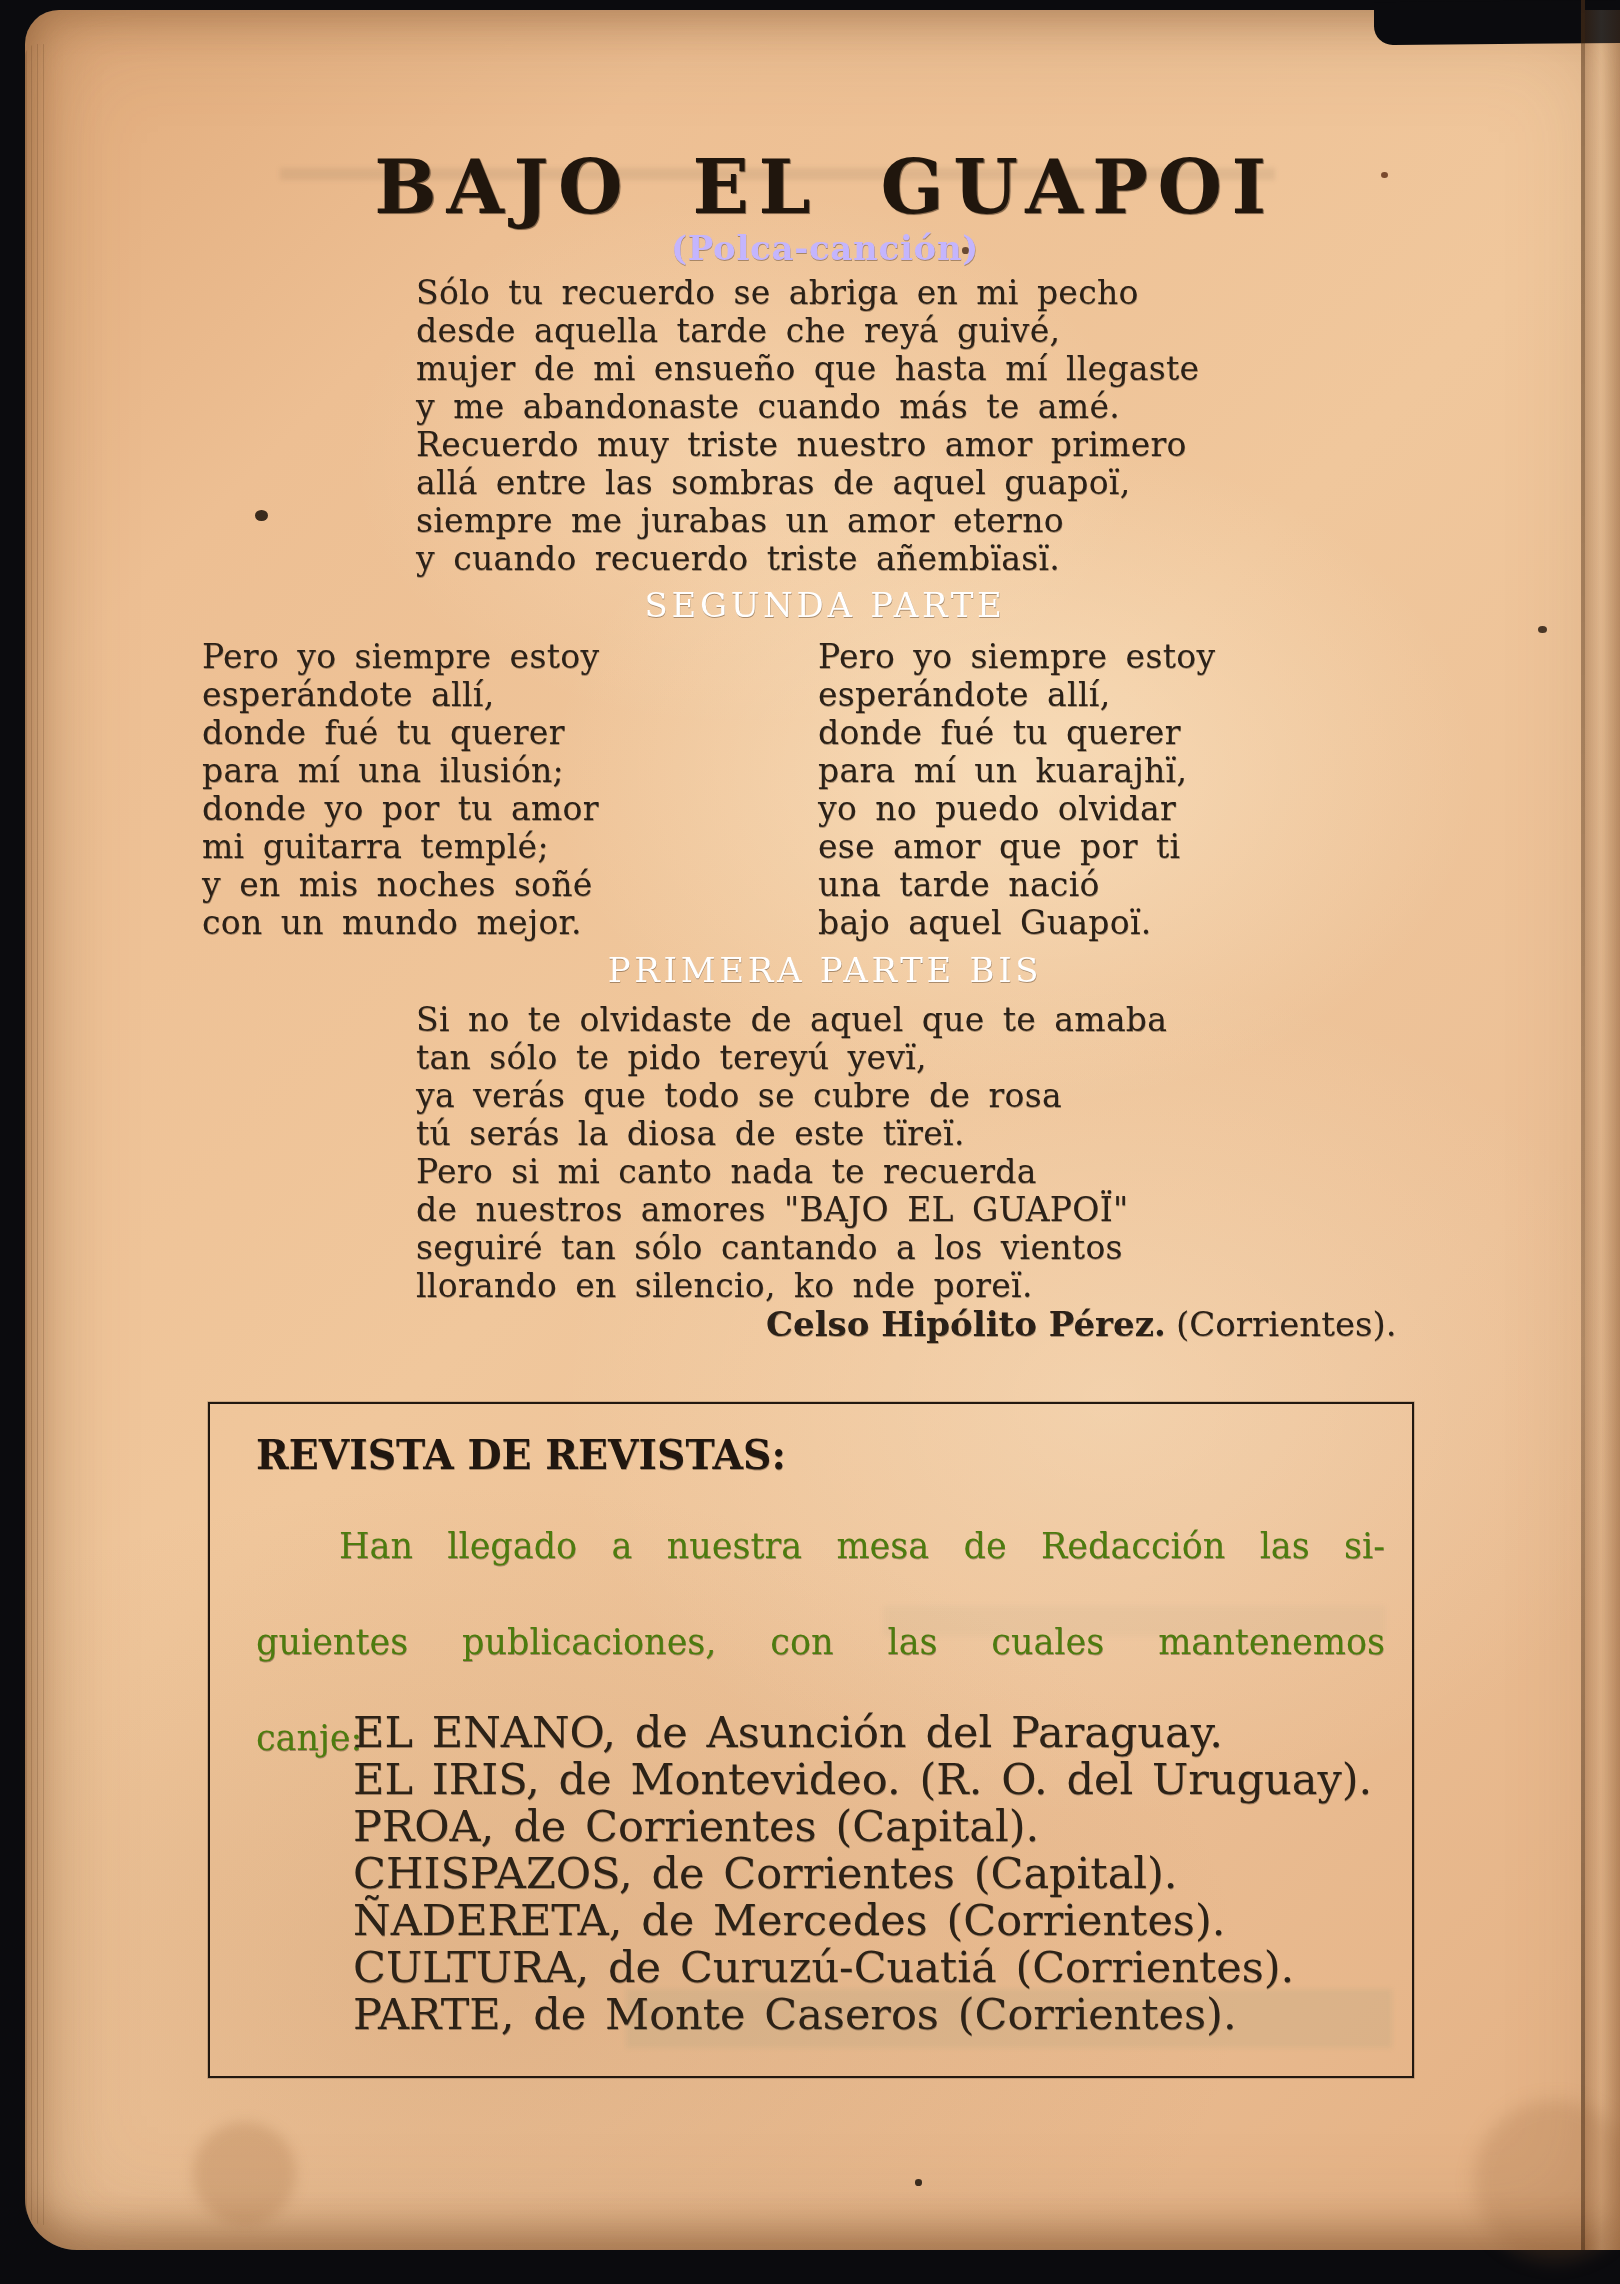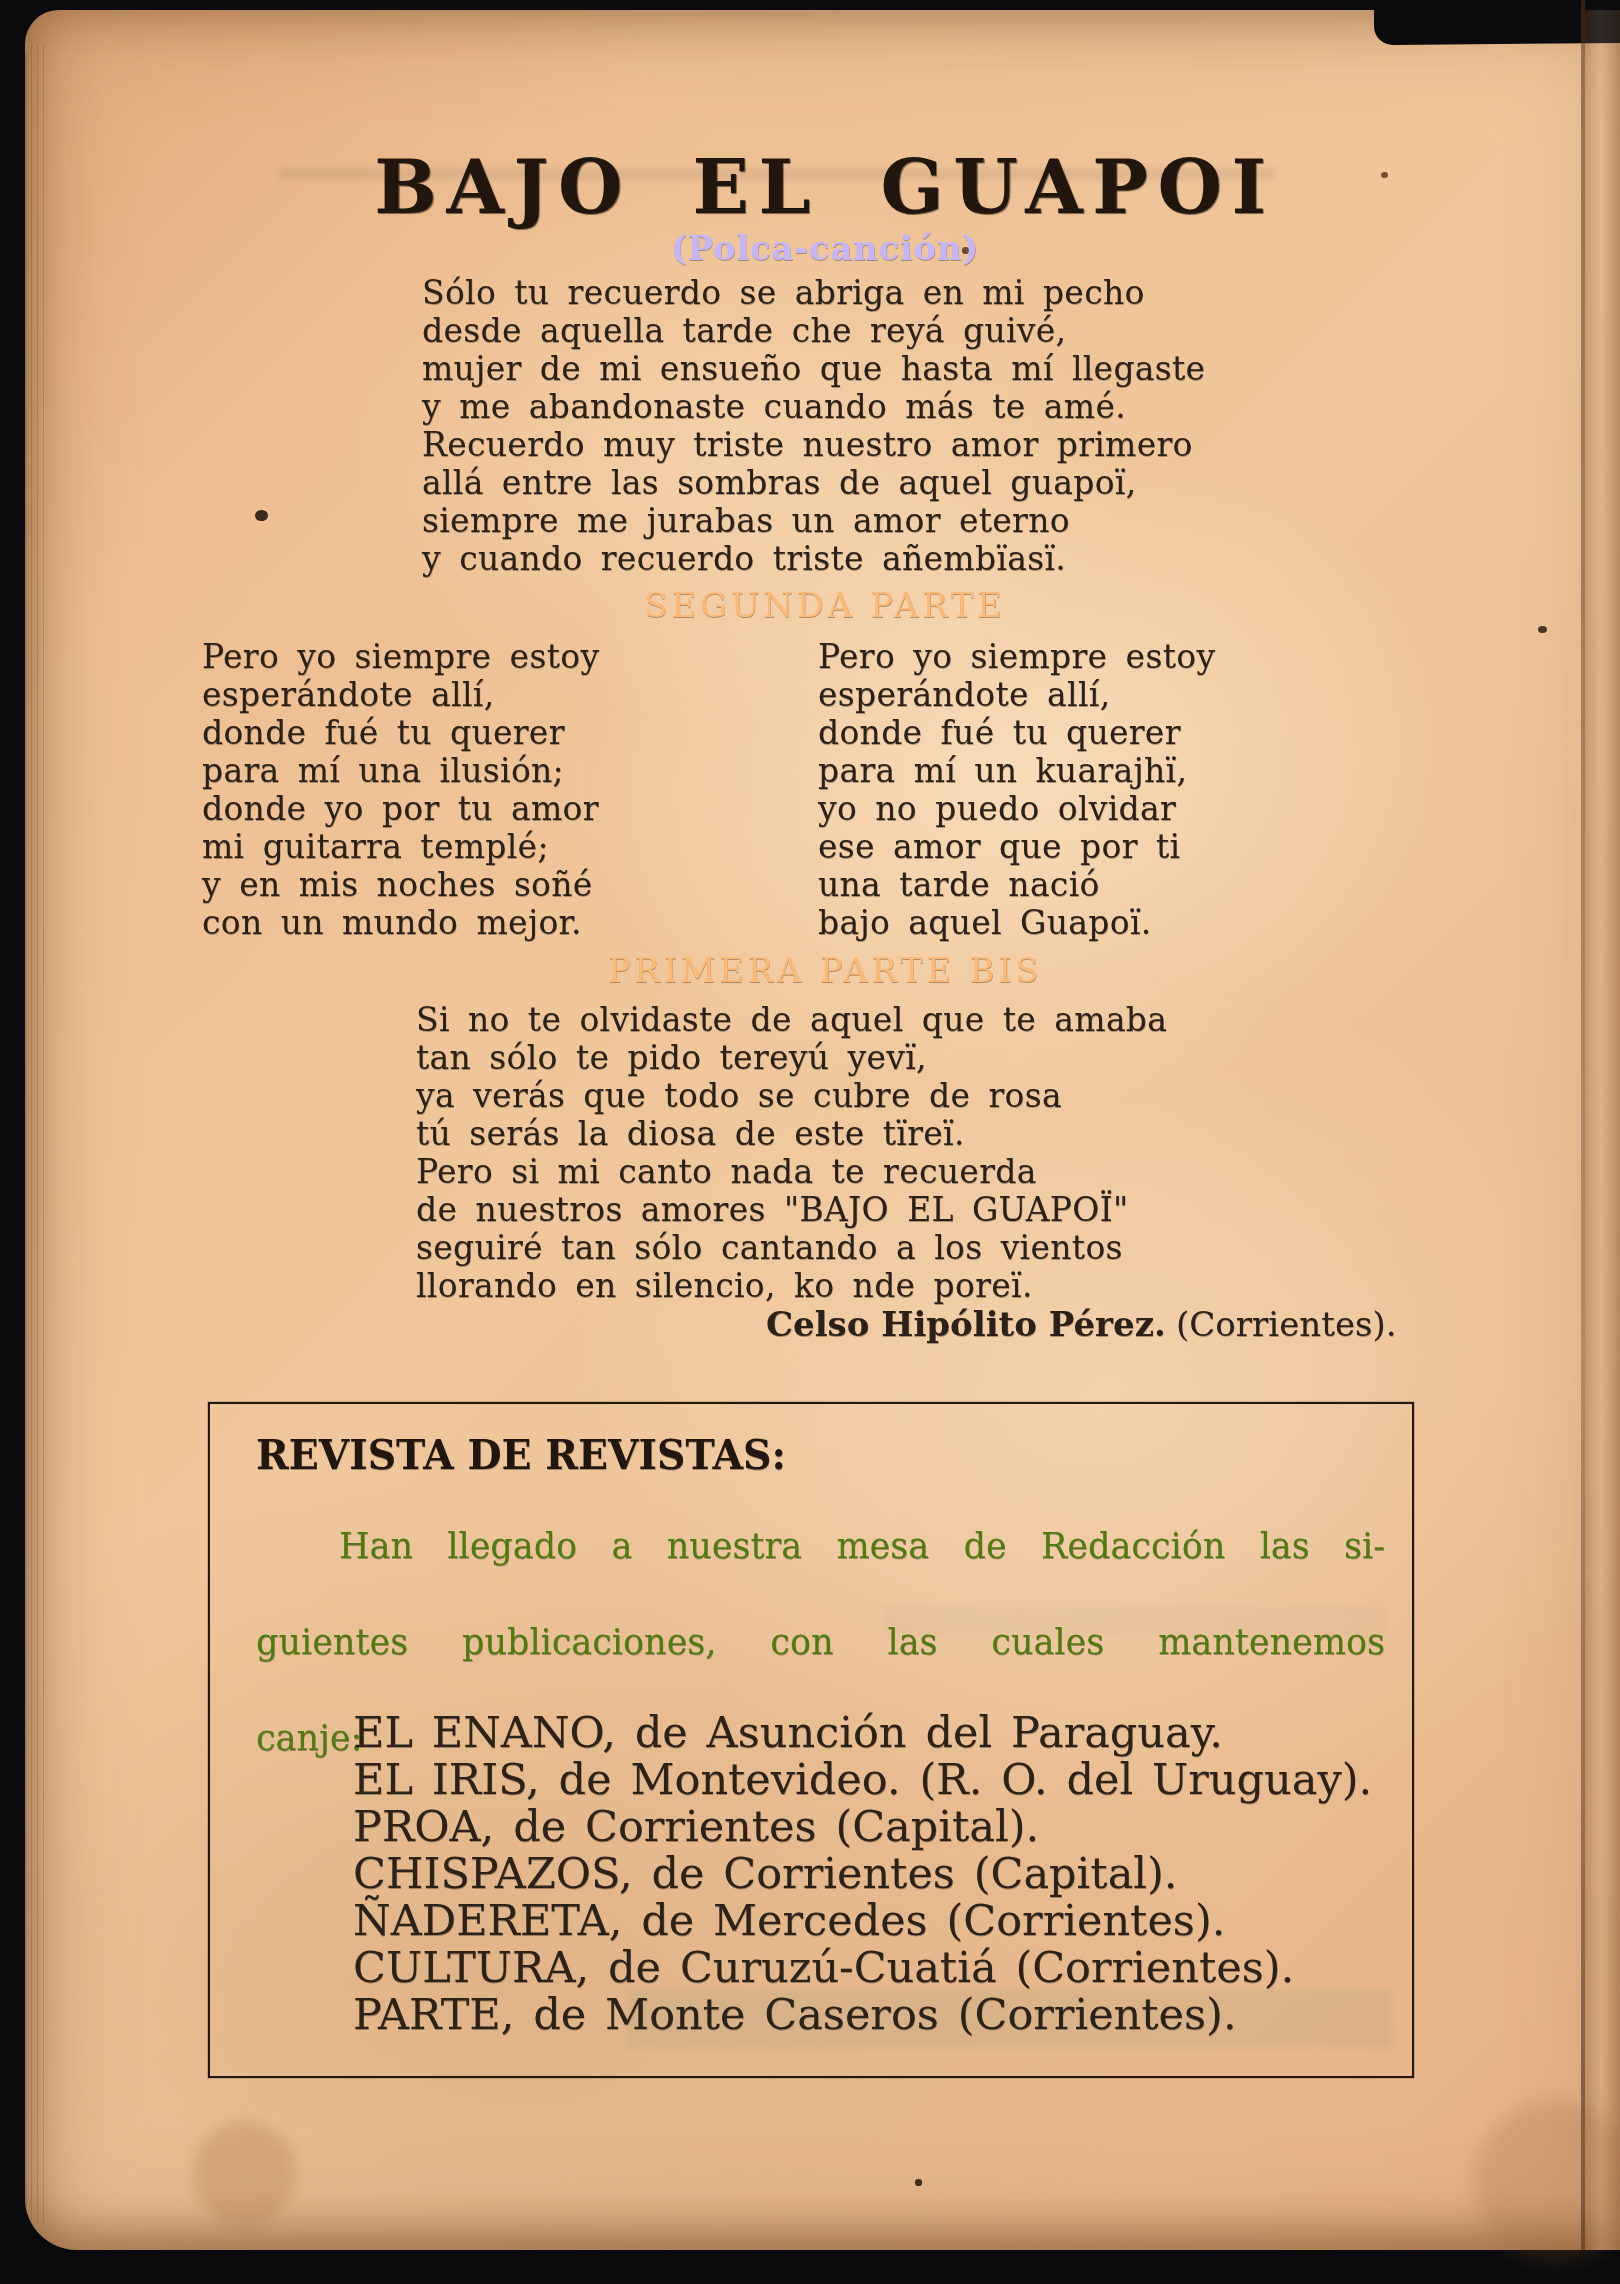--- a/index.html
+++ b/index.html
@@ -52,22 +52,22 @@
   }
   
   .txt{position:absolute;color:var(--ink);text-shadow:0.4px 0.7px 0.5px rgba(62,42,26,.40);}
   .center-col{left:66px;width:1518px;text-align:center;}
   .song-title{
     top:144px;font-size:74px;font-weight:700;letter-spacing:9.6px;word-spacing:25px;
     color:#20160d;text-shadow:1.1px 1.1px 0.7px rgba(36,22,10,.55);
   }
   .song-subtitle{top:228px;font-size:34px;font-weight:700;letter-spacing:0.7px;color:#c4b5fd;}
   .lyric{font-size:33px;line-height:38px;letter-spacing:0.3px;word-spacing:7.4px;}
-  .stanza-one{left:416px;top:274px;margin-left:6px;}
-  .part-heading{font-size:34px;letter-spacing:3.7px;color:#fdba74;font-weight:400;}
+  .stanza-one{left:416px;top:274px;}
+  .part-heading{font-size:34px;letter-spacing:3.7px;color:#ffffff;font-weight:400;}
   .segunda{top:585px;}
   .primera{top:950px;}
   .col-left{left:202px;top:638px;}
   .col-right{left:818px;top:638px;}
   .stanza-bis{left:416px;top:1001px;}
   .author{left:766px;top:1304px;font-size:34px;}
   .author .nm{font-weight:700;}
   .author .pl{margin-left:10.3px;}
   
   .rev-box{

